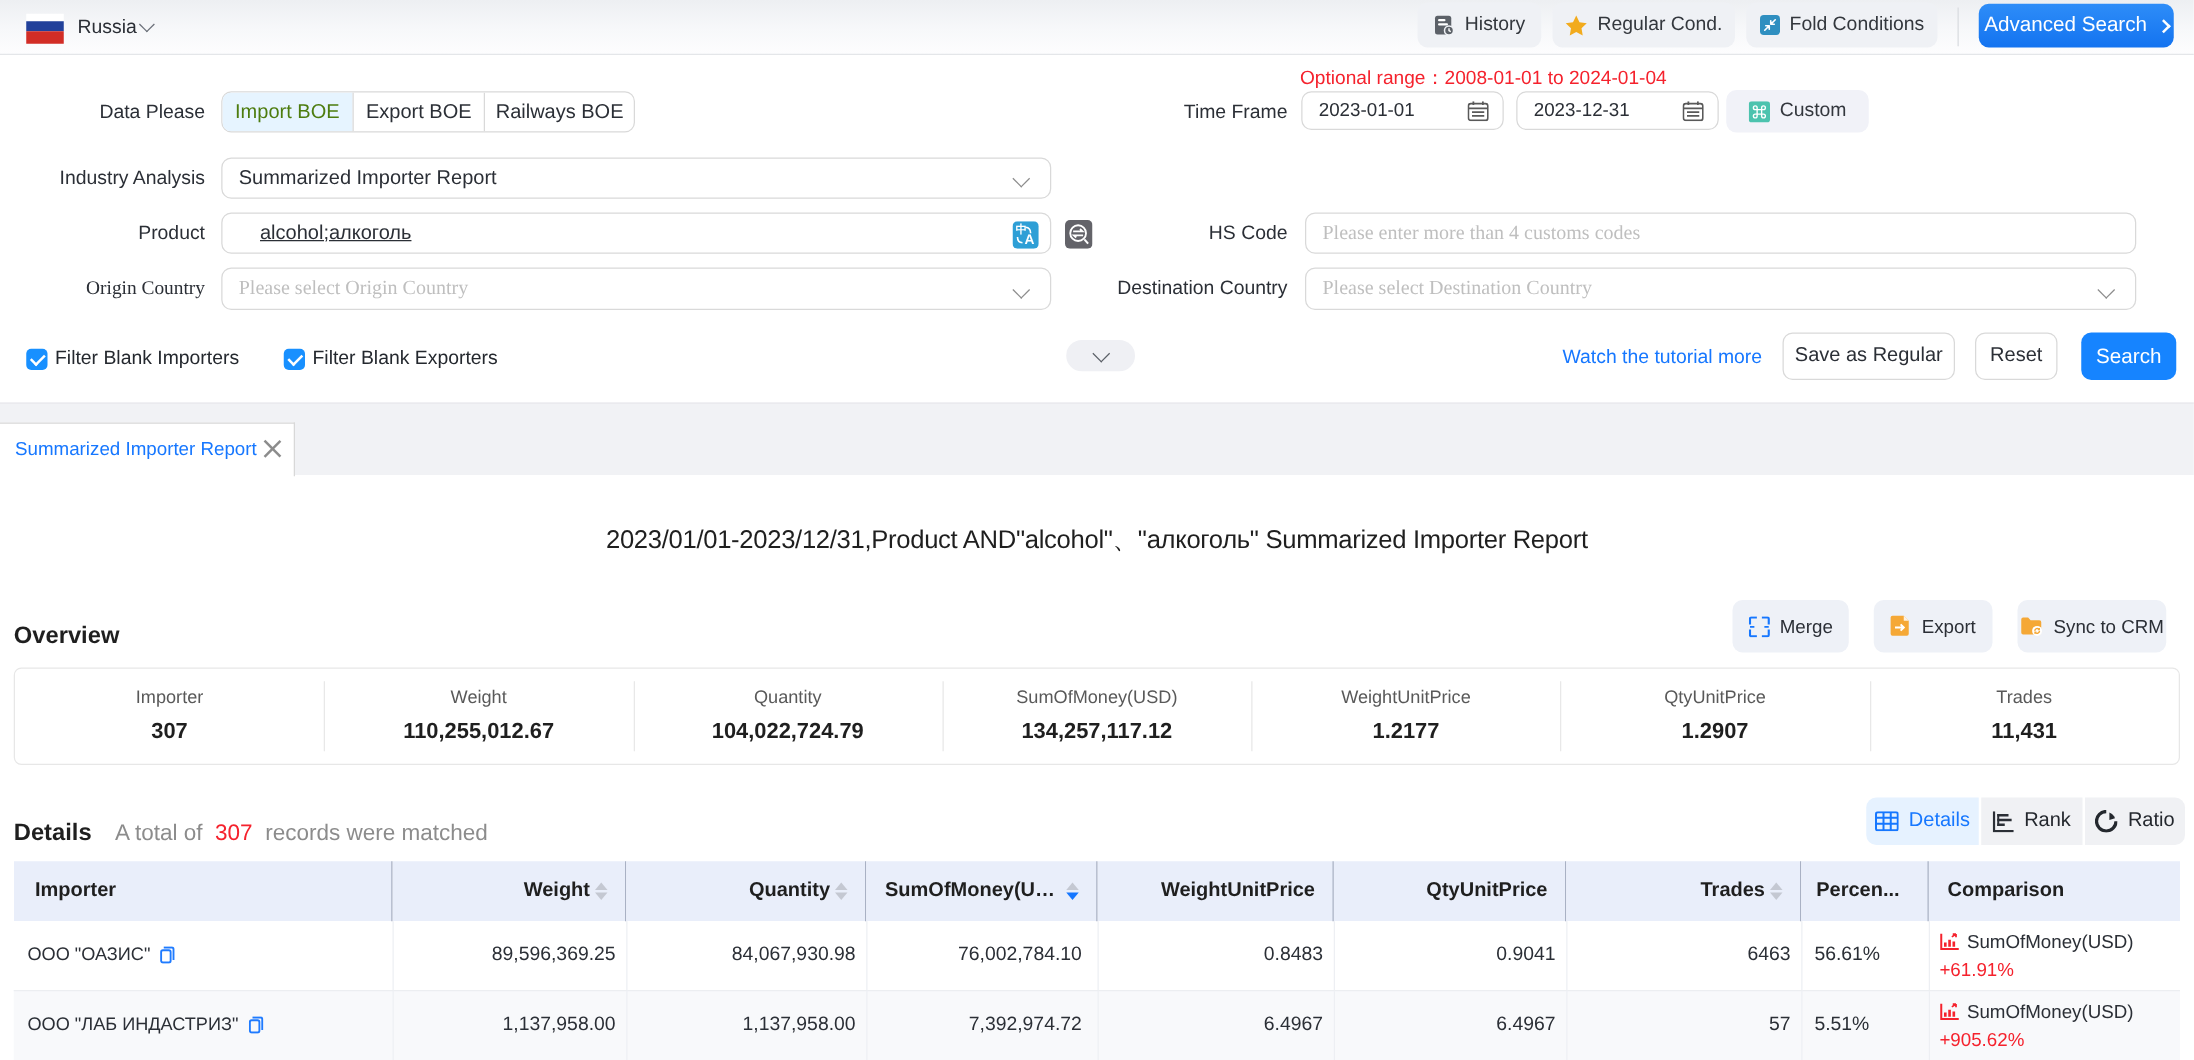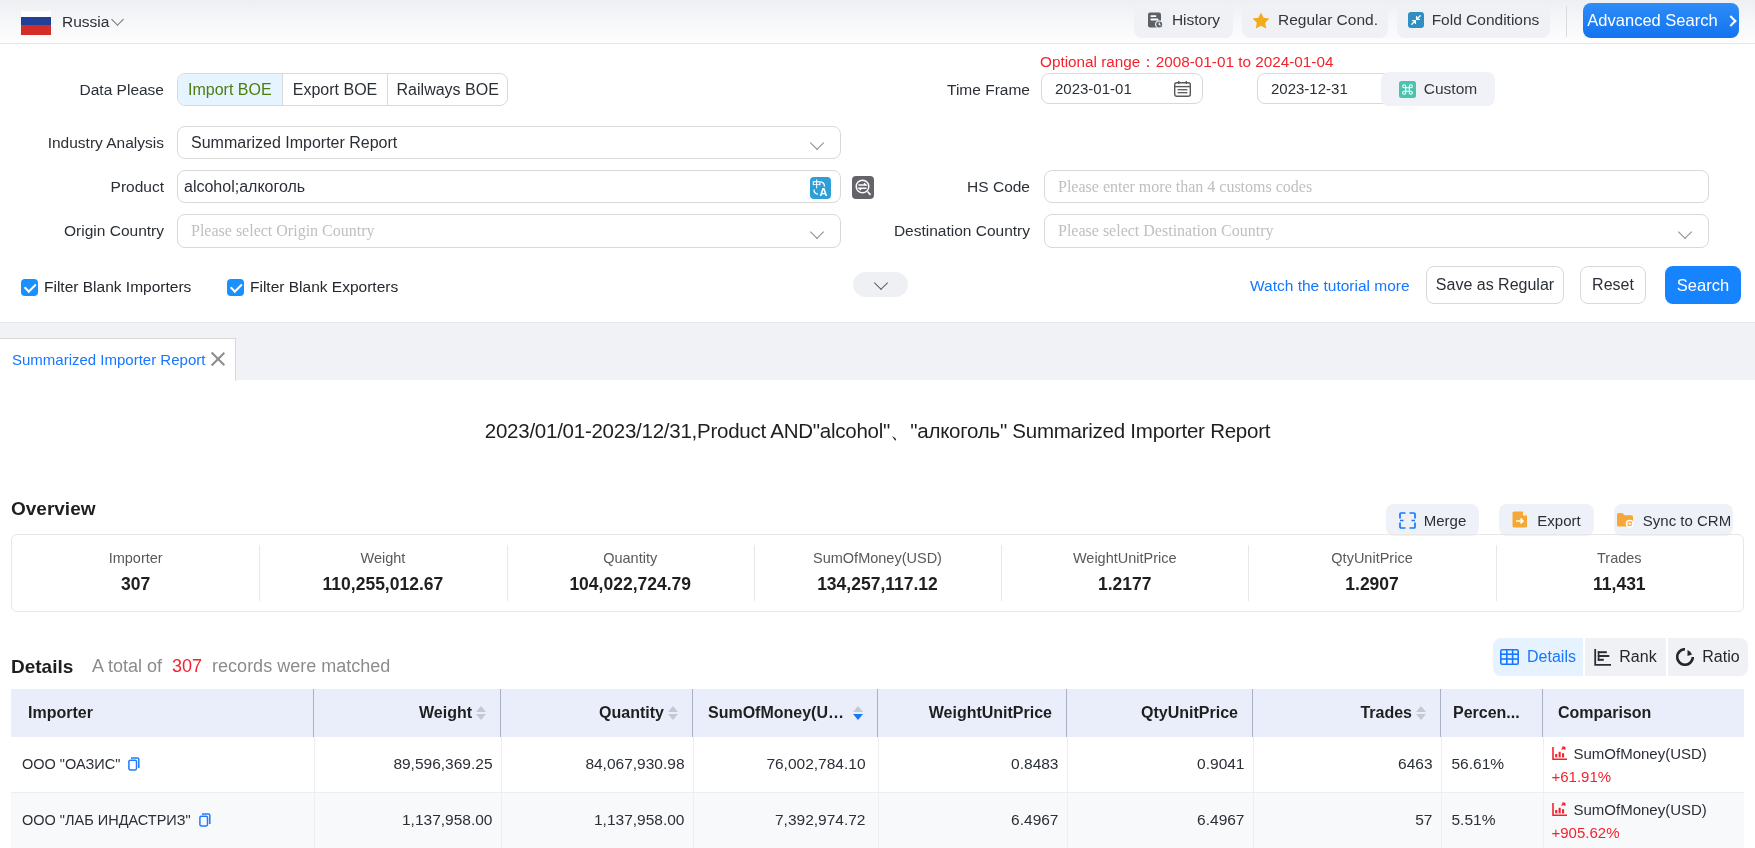--- a/index.html
+++ b/index.html
@@ -57,21 +57,21 @@
 #wtab { position:absolute; left:0; top:15px; width:236px; height:43px; background:#fff;
   border-top:1px solid #d8d8d8; border-right:1px solid #d8d8d8; }
 #wtab span.txt { position:absolute; left:12px; top:12px; font-size:15px; color:#1677ff; }
 #wtab .x { position:absolute; left:210px; top:12px; width:15px; height:15px; }
 #wtab .x:before, #wtab .x:after { content:""; position:absolute; left:7px; top:-1px; width:1.8px; height:18px; background:#8c8c8c; }
 #wtab .x:before { transform:rotate(45deg); } #wtab .x:after { transform:rotate(-45deg); }
 
 
 #title { position:absolute; left:0; top:417px; width:1755px; text-align:center; font-size:20.5px; font-weight:500; letter-spacing:-0.25px; color:#1f1f1f; }
 #ovh { position:absolute; left:11px; top:498px; font-size:19px; font-weight:700; color:#1f1f1f; }
-.obtn { position:absolute; top:504px; height:32px; background:#eef1f7; border-radius:8px;
+.obtn { position:absolute; top:480px; height:42px; background:#eef1f7; border-radius:8px;
   display:flex; align-items:center; justify-content:center; gap:8px; font-size:15px; color:#2b2f36; white-space:nowrap; }
 #ovbox { position:absolute; left:11px; top:534px; width:1733px; height:78px; border:1px solid #e7e7e7; border-radius:6px;
   display:flex; }
 #ovbox .col { flex:1; display:flex; flex-direction:column; align-items:center; padding-top:15px; position:relative; }
 #ovbox .col + .col:before { content:""; position:absolute; left:0; top:10px; bottom:10px; width:1px; background:#e8e8e8; }
 #ovbox .lab { font-size:14.5px; color:#595959; }
 #ovbox .val { font-size:17.5px; font-weight:700; color:#1f1f1f; margin-top:8px; }
 
 #dh { position:absolute; left:11px; top:656px; font-size:19px; font-weight:700; color:#1f1f1f; }
 #dsub { position:absolute; left:92px; top:656px; font-size:18px; color:#8c8c8c; }
@@ -139,59 +139,59 @@
     <span style="font-size:15px;">2023-01-01</span> 
     <svg style="margin-left:auto;margin-right:11px;" width="17" height="16" viewBox="0 0 17 16">
       <rect x="0.7" y="1.8" width="15.6" height="13.5" rx="2" fill="none" stroke="#595959" stroke-width="1.4"></rect>
       <line x1="0.7" y1="5.6" x2="16.3" y2="5.6" stroke="#595959" stroke-width="1.4"></line>
       <line x1="4.7" y1="0" x2="4.7" y2="3" stroke="#595959" stroke-width="1.4"></line>
       <line x1="12.3" y1="0" x2="12.3" y2="3" stroke="#595959" stroke-width="1.4"></line>
       <line x1="3.6" y1="8.7" x2="13.4" y2="8.7" stroke="#595959" stroke-width="1.3"></line>
       <line x1="3.6" y1="11.7" x2="13.4" y2="11.7" stroke="#595959" stroke-width="1.3"></line>
     </svg>
   </div>
-<div class="inp" style="left:1213px;top:73px;width:162px;height:31px;padding-left:13px;margin-left:44px;">
+<div class="inp" style="left:1213px;top:73px;width:162px;height:31px;padding-left:13px;">
     <span style="font-size:15px;">2023-12-31</span> 
     <svg style="margin-left:auto;margin-right:11px;" width="17" height="16" viewBox="0 0 17 16">
       <rect x="0.7" y="1.8" width="15.6" height="13.5" rx="2" fill="none" stroke="#595959" stroke-width="1.4"></rect>
       <line x1="0.7" y1="5.6" x2="16.3" y2="5.6" stroke="#595959" stroke-width="1.4"></line>
       <line x1="4.7" y1="0" x2="4.7" y2="3" stroke="#595959" stroke-width="1.4"></line>
       <line x1="12.3" y1="0" x2="12.3" y2="3" stroke="#595959" stroke-width="1.4"></line>
       <line x1="3.6" y1="8.7" x2="13.4" y2="8.7" stroke="#595959" stroke-width="1.3"></line>
       <line x1="3.6" y1="11.7" x2="13.4" y2="11.7" stroke="#595959" stroke-width="1.3"></line>
     </svg>
   </div>
 <div class="topbtn" style="left:1381px;top:72px;width:114px;height:34px;background:#f1f2f8;"><svg width="17" height="17" viewBox="0 0 17 17">
       <rect width="17" height="17" rx="2.5" fill="#4cc3ae"></rect>
       <path d="M6.7 6.7h3.6v3.6H6.7zM6.7 6.7H5.2a1.5 1.5 0 1 1 1.5-1.5zm3.6 0h1.5a1.5 1.5 0 1 0-1.5-1.5zm0 3.6h1.5a1.5 1.5 0 1 1-1.5 1.5zm-3.6 0H5.2a1.5 1.5 0 1 0 1.5 1.5z" fill="none" stroke="#fff" stroke-width="1.1"></path>
     </svg> Custom</div>
 
 <div class="flabel" style="left:0;top:134px;width:164px;">Industry Analysis</div>
 <div class="inp" style="left:177px;top:126px;width:664px;height:33px;padding-left:13px;">Summarized Importer Report</div>
 <div class="selchev" style="left:812px;top:138px;"></div>
 
 <div class="flabel" style="left:0;top:178px;width:164px;">Product</div>
-<div class="inp" style="left:177px;top:170px;width:664px;height:33px;padding-left:6px;">alcohol;алкоголь</div>
+<div class="inp" style="left:177px;top:170px;width:664px;height:33px;padding-left:30px;text-decoration:underline;">alcohol;алкоголь</div>
 <div class="abs" style="left:810px;top:177px;"><svg width="21" height="22" viewBox="0 0 21 22">
       <rect width="21" height="22" rx="4" fill="#2e9fd6"></rect>
       <text x="7" y="9.5" font-size="9" font-weight="bold" fill="#fff" text-anchor="middle" font-family="Liberation Sans">中</text>
       <text x="13.5" y="18.5" font-size="11" font-weight="bold" fill="#fff" text-anchor="middle" font-family="Liberation Sans">A</text>
       <path d="M4 12.5c0 3 1.5 4.5 4 4.7" stroke="#fff" stroke-width="1.3" fill="none"></path>
       <path d="M14.5 9.5c0-3-1.5-4.5-4-4.7" stroke="#fff" stroke-width="1.3" fill="none"></path>
     </svg></div>
 <div class="abs" style="left:852px;top:176px;"><svg width="22" height="23" viewBox="0 0 22 23">
       <rect width="22" height="23" rx="4" fill="#636369"></rect>
       <circle cx="10.5" cy="10.5" r="6.3" fill="none" stroke="#fff" stroke-width="1.5"></circle>
       <path d="M15.5 15.5l3 3.4" stroke="#fff" stroke-width="1.6"></path>
       <path d="M6.5 9h7.5l-2-1.8M14.5 12.2H7l2 1.8" stroke="#fff" stroke-width="1.4" fill="none"></path>
     </svg></div>
 <div class="flabel" style="left:880px;top:178px;width:150px;">HS Code</div>
 <div class="inp ph" style="left:1044px;top:170px;width:665px;height:33px;padding-left:13px;">Please enter more than 4 customs codes</div>
 
-<div class="flabel" style="left:0;top:222px;width:164px;">Origin Country</div>
+<div class="flabel" style="left:0;top:222px;width:164px;font-family:Liberation Serif, serif;">Origin Country</div>
 <div class="inp ph" style="left:177px;top:214px;width:664px;height:34px;padding-left:13px;">Please select Origin Country</div>
 <div class="selchev" style="left:812px;top:227px;"></div>
 <div class="flabel" style="left:880px;top:222px;width:150px;">Destination Country</div>
 <div class="inp ph" style="left:1044px;top:214px;width:665px;height:34px;padding-left:13px;">Please select Destination Country</div>
 <div class="selchev" style="left:1680px;top:227px;"></div>
 
 <div class="ckrow" style="left:21px;"><span class="ckbox"></span>Filter Blank Importers</div>
 <div class="ckrow" style="left:208px;margin-left:19px;"><span class="ckbox"></span>Filter Blank Exporters</div>
 <div class="ckrow" style="left:394px;margin-top:44px;"><span class="ckbox"></span>Filter Logitics Company</div>
 <div id="pill">

